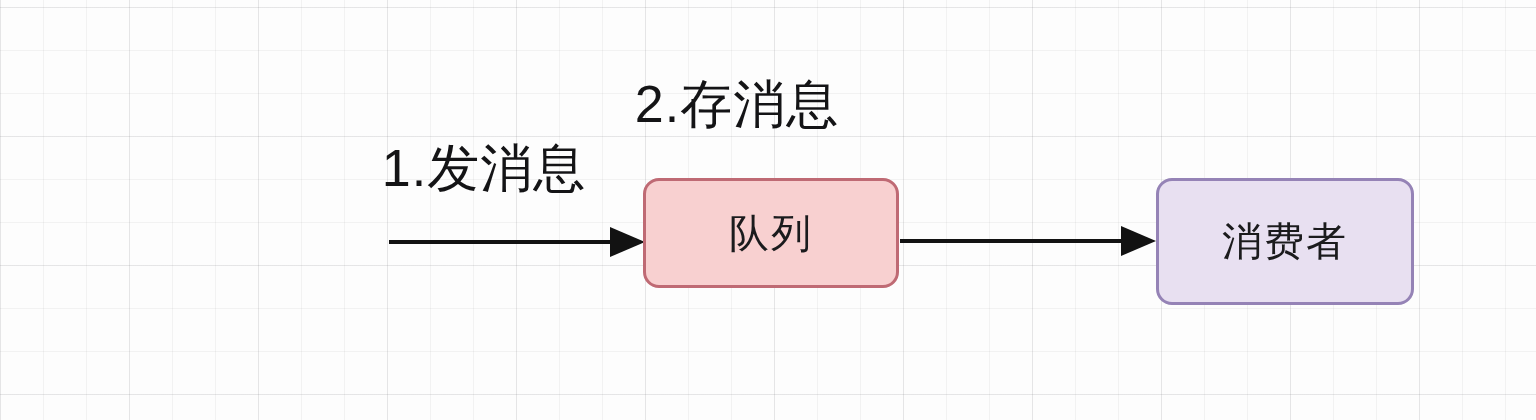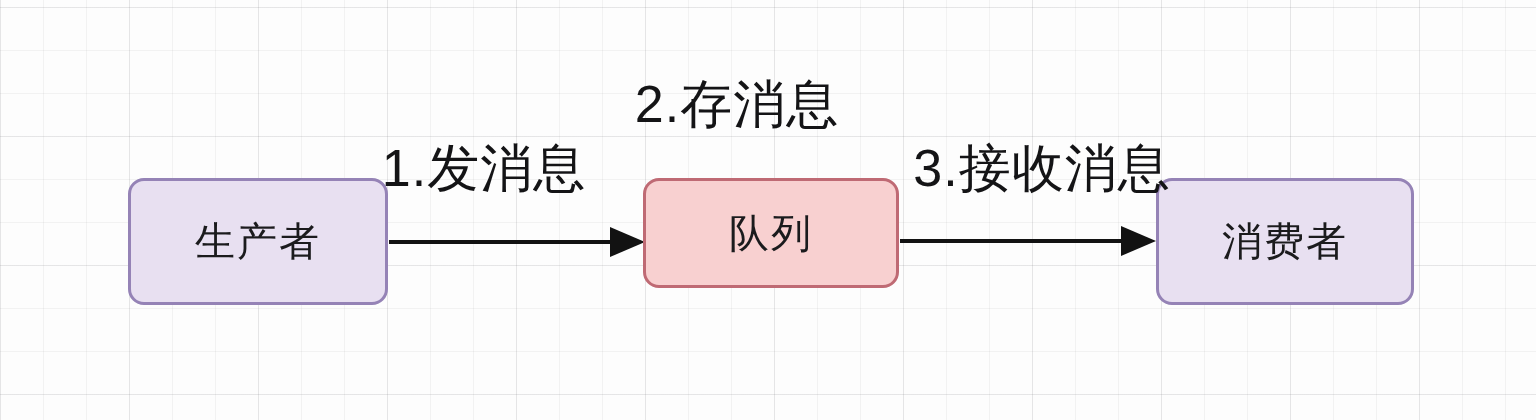--- a/index.html
+++ b/index.html
@@ -73,31 +73,27 @@
     <g>
       <line x1="389" y1="242" x2="615" y2="242" stroke="#121212" stroke-width="4"></line>
       <polygon points="645,242 610,227 610,257" fill="#121212"></polygon>
     </g>
     <g>
       <line x1="900" y1="241" x2="1126" y2="241" stroke="#121212" stroke-width="4"></line>
       <polygon points="1156,241 1121,226 1121,256" fill="#121212"></polygon>
     </g>
   </svg>
 
-  <div class="node purple" id="node-producer">
-    <span>生产者</span>
-  </div>
 
   <div class="node pink" id="node-queue">
     <span>队列</span>
   </div>
 
   <div class="node purple" id="node-consumer">
     <span>消费者</span>
   </div>
 
   <div class="step-label" id="label-step1">1.发消息</div>
 
   <div class="step-label" id="label-step2">2.存消息</div>
 
-  <div class="step-label" id="label-step3">3.接收消息</div>
 
 </div>
 
 </body></html>

